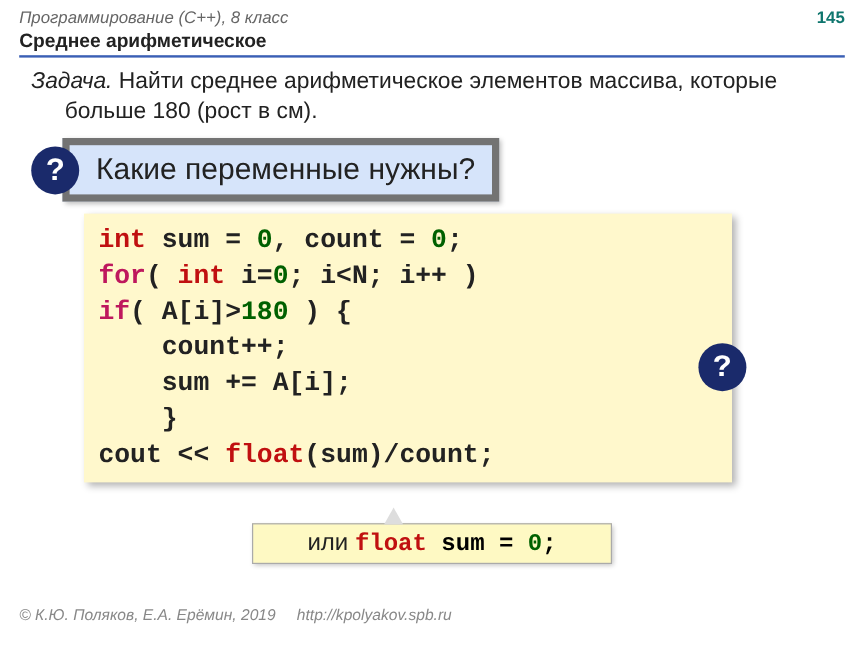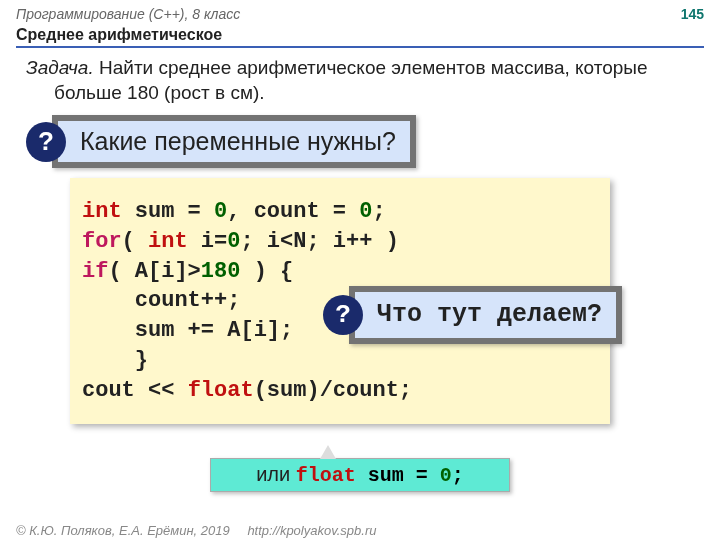--- a/index.html
+++ b/index.html
@@ -50,59 +50,59 @@
     font-size: 25px; color: #222;
     margin-left: -14px;
     box-shadow: 2px 2px 4px rgba(0,0,0,0.25);
     z-index: 1;
   }
   .code-block {
     margin: 10px 0 0 70px;
     width: 540px;
     background: #fff8cc;
     box-shadow: 3px 3px 6px rgba(0,0,0,0.3);
-    padding: 19px 12px;
+    padding: 8px 12px;
     font-family: "Courier New", monospace;
     font-size: 22px; font-weight: bold;
     line-height: 1.35;
     color: #222;
     position: relative;
   }
   .kw-blue { color: #be185d; }
   .kw-red { color: #c01010; }
   .num { color: #006000; }
   .callout2 {
     position: absolute;
     right: -12px; top: 108px;
     display: inline-flex; align-items: center;
   }
   .alt-box {
     margin: 18px auto 0 auto;
     width: 300px;
-    background: #5eead4;
+    background: #fef9c3;
     border: 1px solid #aaa;
     box-shadow: 2px 2px 4px rgba(0,0,0,0.25);
     padding: 4px 12px;
     font-family: "Courier New", monospace;
     font-size: 20px; font-weight: bold;
     text-align: center;
     position: relative;
   }
   .alt-wrap { display:flex; justify-content:center; position: relative; margin-top: 16px;}
   .alt-arrow {
     position: absolute;
     top: -14px; left: 50%; transform: translateX(-40px);
     width: 0; height: 0;
     border-left: 8px solid transparent;
     border-right: 8px solid transparent;
     border-bottom: 14px solid #ddd;
   }
   .alt-text { color: #222; font-family: Arial,sans-serif; font-weight: normal;}
   .footer {
-    position: absolute; bottom: 2px; left: 16px;
+    position: absolute; bottom: 20px; left: 16px;
     font-size: 13px; font-style: italic; color: #888;
   }
   .footer a { color: #888; text-decoration: none; margin-left: 14px;}
 </style>
 </head>
 <body>
 
 
 
 <div class="header">
@@ -126,21 +126,20 @@
   <div><span class="kw-red">int</span><span> sum = </span><span class="num">0</span><span>, count = </span><span class="num">0</span><span>;</span></div>
   <div><span class="kw-blue">for</span><span>( </span><span class="kw-red">int</span><span> i=</span><span class="num">0</span><span>; i&lt;N; i++ )</span></div>
   <div><span>  </span><span class="kw-blue">if</span><span>( A[i]&gt;</span><span class="num">180</span><span> ) {</span></div>
   <div style="white-space:pre;">    count++;</div>
   <div style="white-space:pre;">    sum += A[i];</div>
   <div style="white-space:pre;">    }</div>
   <div><span>cout &lt;&lt; </span><span class="kw-red">float</span><span>(sum)/count;</span></div>
 
   <div class="callout2">
     <div class="q-circle">?</div>
-    <div class="q-box">Что тут делаем?</div>
   </div>
 </div>
 
 <div class="alt-wrap">
   <div class="alt-box">
     <div class="alt-arrow"></div>
     <span class="alt-text">или </span><span class="kw-red">float</span><span> sum = </span><span class="num">0</span><span>;</span>
   </div>
 </div>
 

